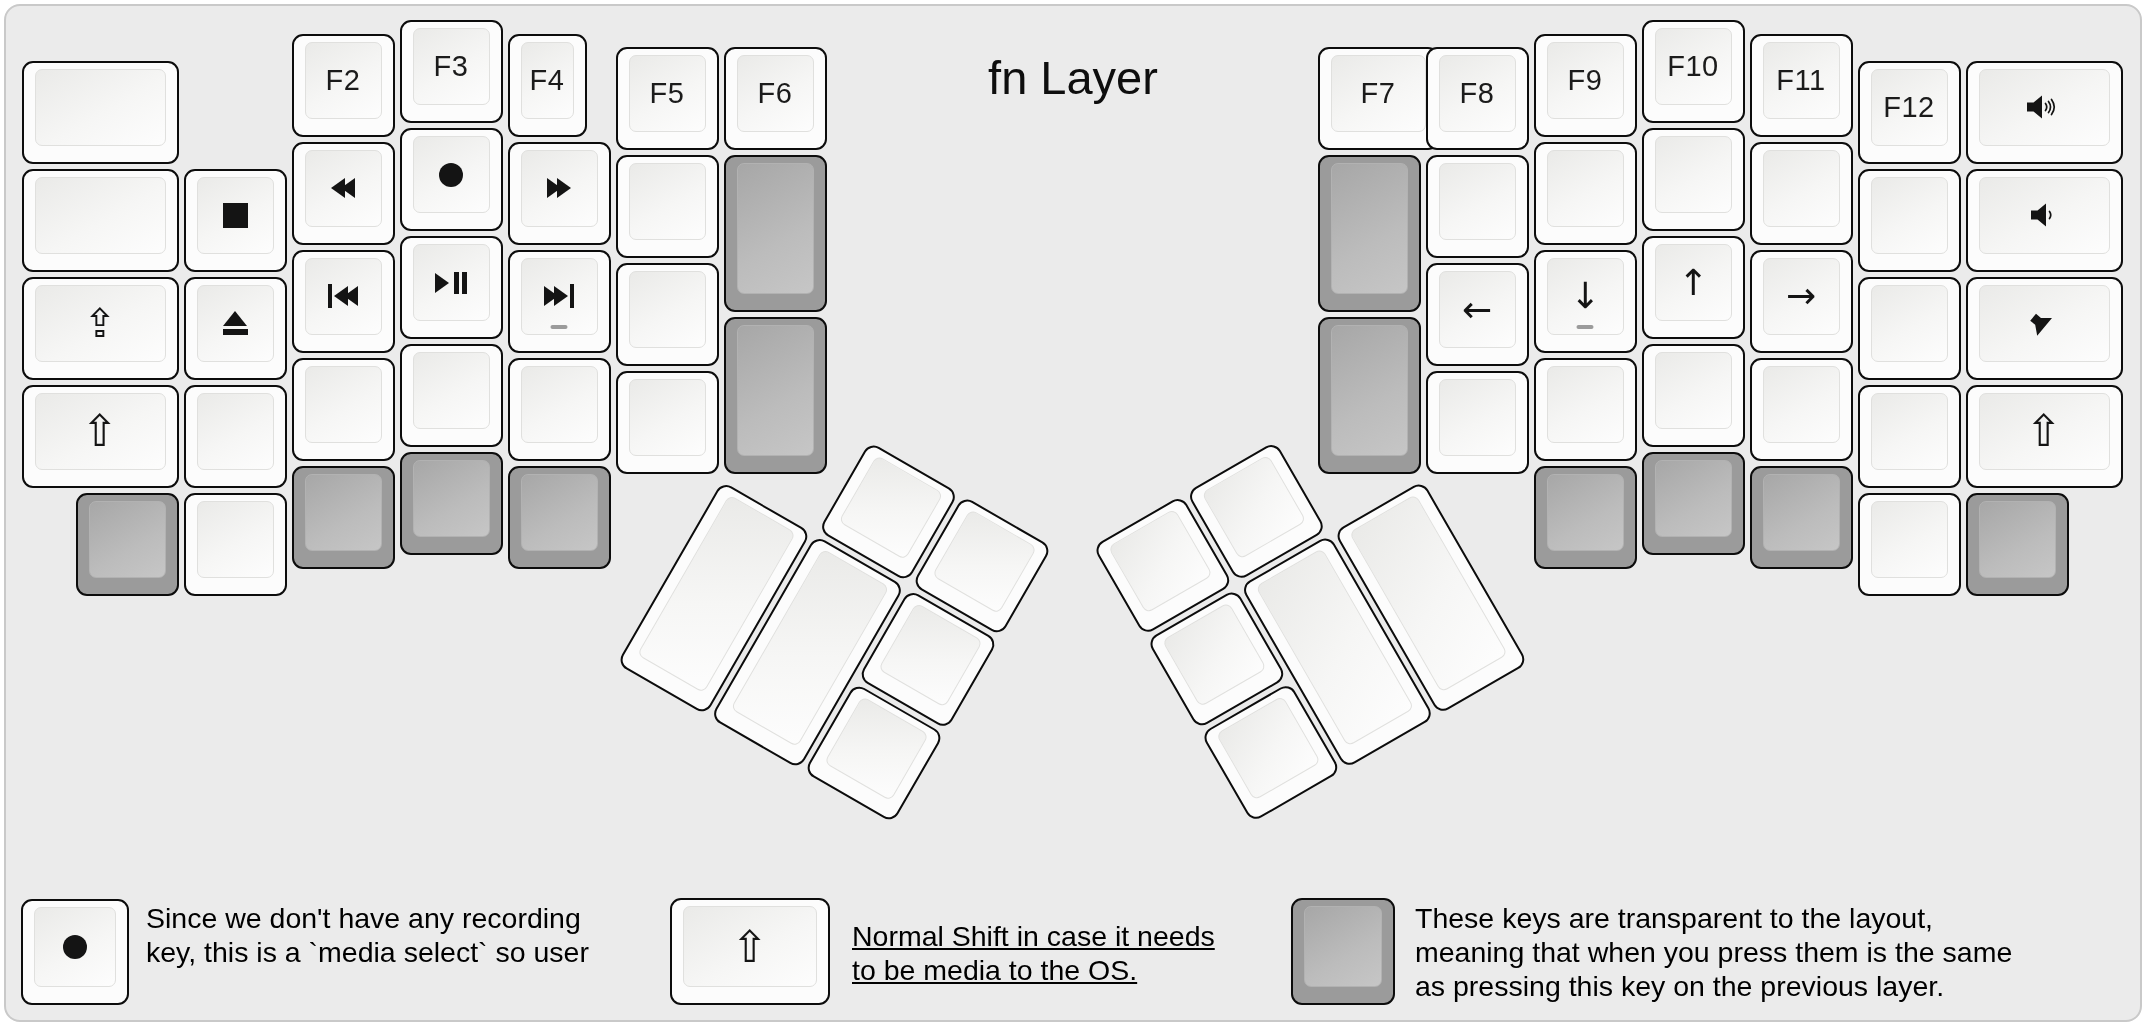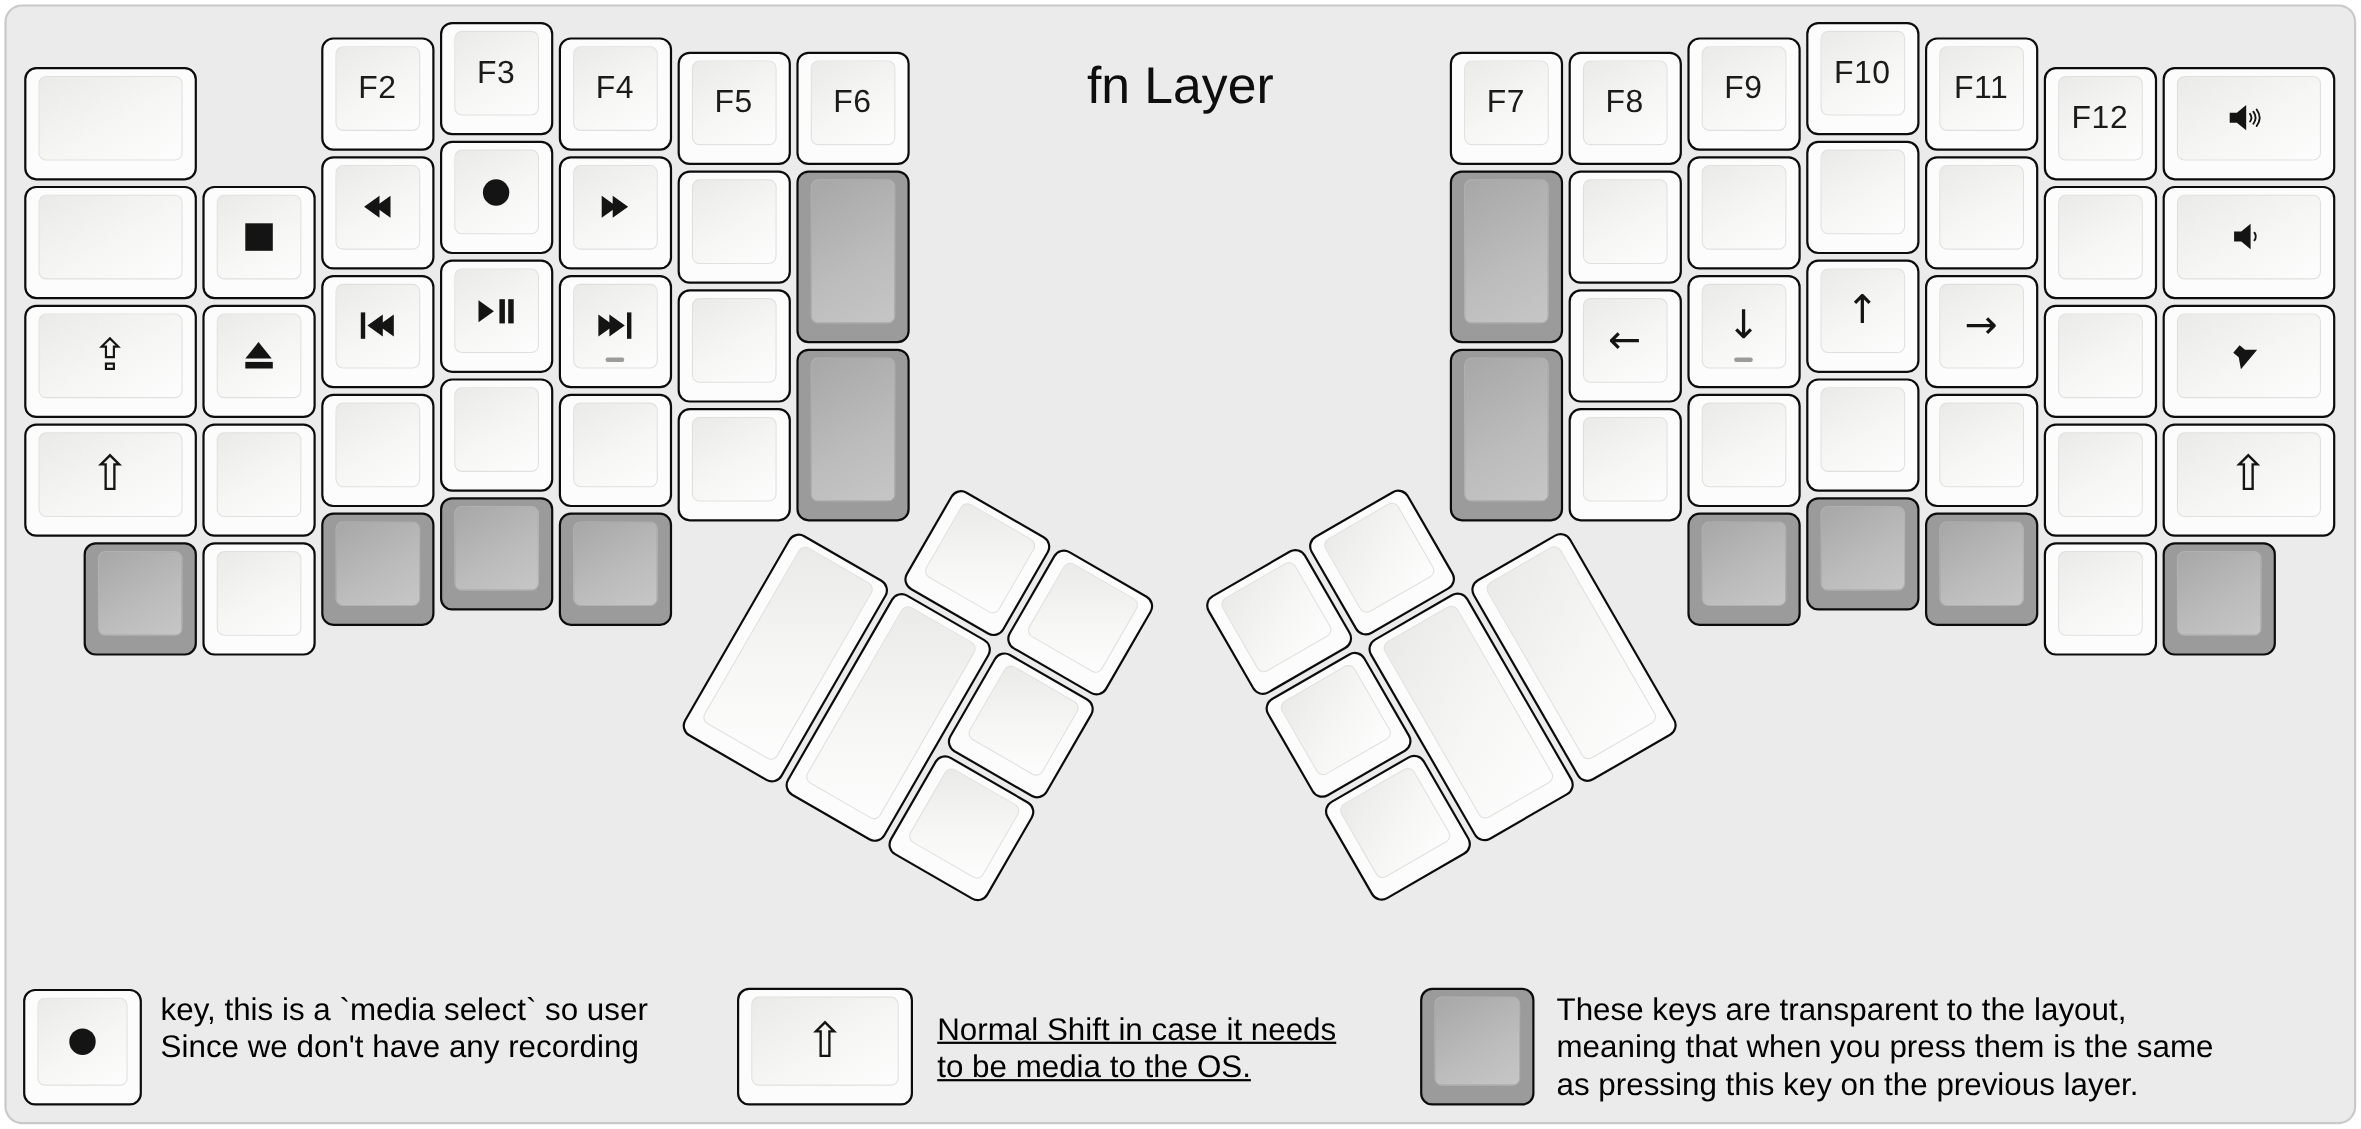--- a/index.html
+++ b/index.html
@@ -179,21 +179,21 @@
           <span class="irow">
             <span class="tri-r"></span>
             <span class="pbar first"></span>
             <span class="pbar"></span>
           </span>
         </div>
       </div>
       <div class="key" style="left: 399.5px; top: 344px; width: 103px; height: 103px;">
         <div class="cap"></div>
       </div>
-      <div class="key" style="left: 507.5px; top: 33.5px; width: 103px; height: 103px;">
+      <div class="key" style="left: 507.5px; top: 33.5px; width: 79px; height: 103px;">
         <div class="cap">
           <span class="klabel">F4</span>
         </div>
       </div>
       <div class="key" style="left: 507.5px; top: 141.5px; width: 103px; height: 103px;">
         <div class="cap">
           <span class="irow">
             <span class="tri-r"></span>
             <span class="tri-r"></span>
           </span>
@@ -245,21 +245,21 @@
       </div>
       <div class="key gray" style="left: 291.5px; top: 465.5px; width: 103px; height: 103px;">
         <div class="cap"></div>
       </div>
       <div class="key gray" style="left: 399.5px; top: 452px; width: 103px; height: 103px;">
         <div class="cap"></div>
       </div>
       <div class="key gray" style="left: 507.5px; top: 465.5px; width: 103px; height: 103px;">
         <div class="cap"></div>
       </div>
-      <div class="key" style="left: 1317.5px; top: 47px; width: 103px; height: 103px;">
+      <div class="key" style="left: 1317.5px; top: 47px; width: 121px; height: 103px;">
         <div class="cap">
           <span class="klabel">F7</span>
         </div>
       </div>
       <div class="key gray" style="left: 1317.5px; top: 155px; width: 103px; height: 157px;">
         <div class="cap"></div>
       </div>
       <div class="key gray" style="left: 1317.5px; top: 317px; width: 103px; height: 157px;">
         <div class="cap"></div>
       </div>
@@ -418,22 +418,22 @@
             <span class="glyph shift">⇧</span>
           </span>
         </div>
       </div>
       <div class="key gray" style="left: 1291px; top: 898px; width: 104px; height: 107px;">
         <div class="cap"></div>
       </div>
     </div>
 
   <div class="legend-text" id="legend1-text">
+    <div>Since we don't have any recording</div>
     <div>key, this is a `media select` so user</div>
-    <div>Since we don't have any recording</div>
   </div>
   <div class="legend-text" id="legend2-text">
     <div>Normal Shift in case it needs</div>
     <div>to be media to the OS.</div>
   </div>
   <div class="legend-text" id="legend3-text">
     <div>These keys are transparent to the layout,</div>
     <div>meaning that when you press them is the same</div>
     <div>as pressing this key on the previous layer.</div>
   </div>

